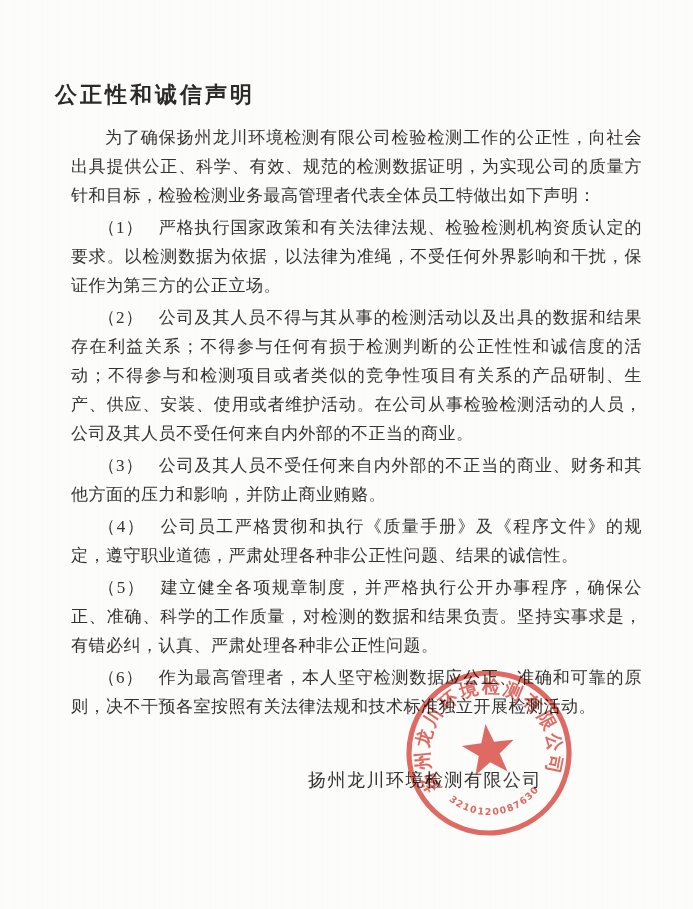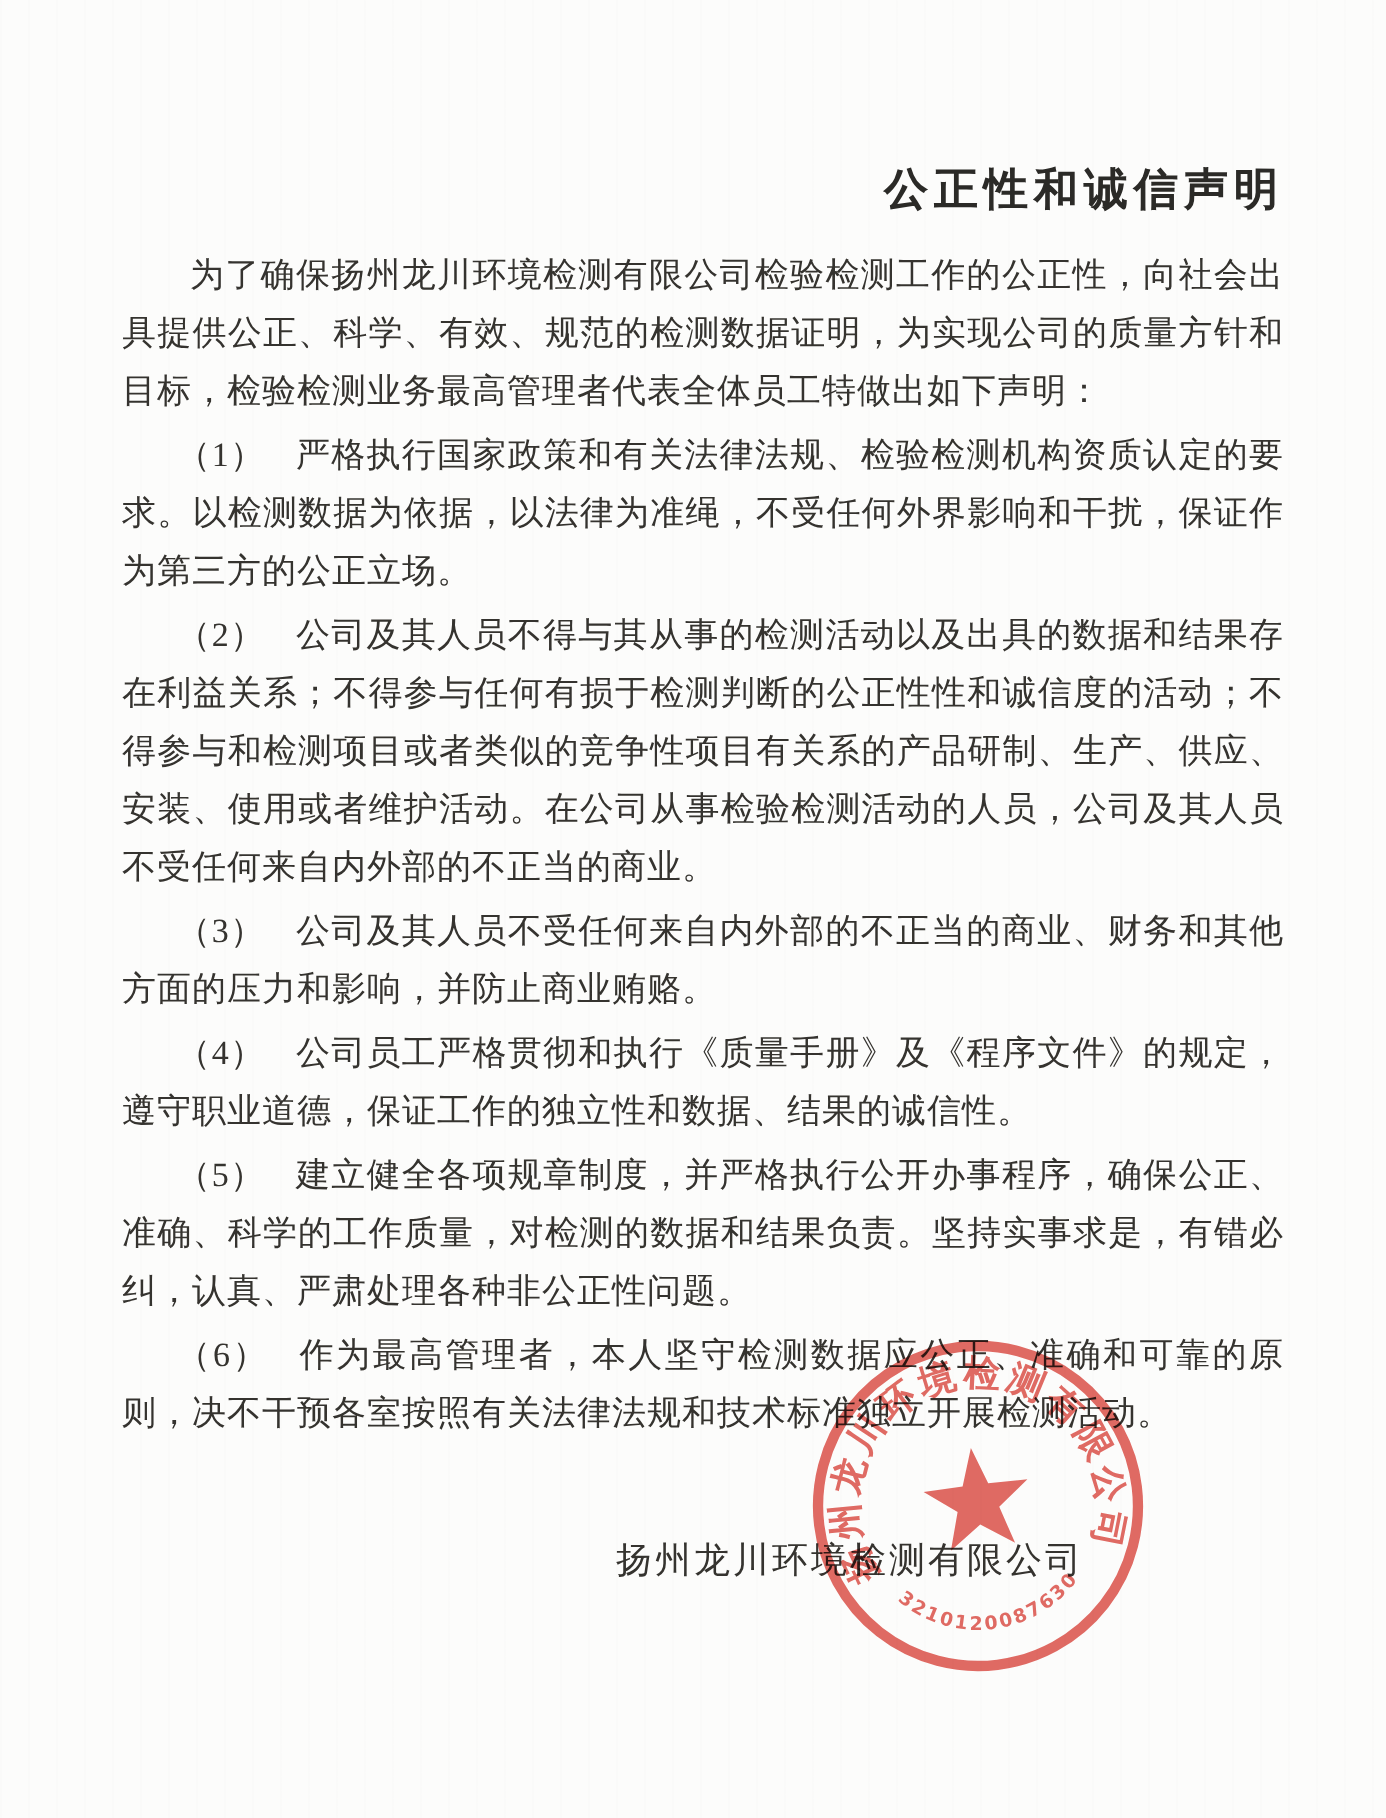--- a/index.html
+++ b/index.html
@@ -23,28 +23,28 @@
   }
   .content {
     position: absolute;
     left: 55px;
     top: 80px;
     width: 587px;
     color: #35332f;
   }
   .doc-title {
     margin: 0 0 13px 0;
-    text-align: right;
+    text-align: left;
     font-size: 22px;
     font-weight: bold;
     letter-spacing: 3px;
     color: #2b2a27;
   }
   .para {
-    margin: 0 0 3px 6px;
+    margin: 0 0 3px 16px;
     font-size: 17px;
     line-height: 29px;
     text-align: justify;
     letter-spacing: 0.5px;
   }
   .para.intro { text-indent: 2em; }
   .para.item  { text-indent: 1.6em; }
   .para .num  { margin-right: 0.9em; }
   .signature {
     margin-top: 47px;
@@ -79,21 +79,21 @@
     <h1 class="doc-title">公正性和诚信声明</h1>
 
     <p class="para intro">为了确保扬州龙川环境检测有限公司检验检测工作的公正性，向社会出具提供公正、科学、有效、规范的检测数据证明，为实现公司的质量方针和目标，检验检测业务最高管理者代表全体员工特做出如下声明：</p>
 
     <p class="para item"><span class="num">（1）</span><span>严格执行国家政策和有关法律法规、检验检测机构资质认定的要求。以检测数据为依据，以法律为准绳，不受任何外界影响和干扰，保证作为第三方的公正立场。</span></p>
 
     <p class="para item"><span class="num">（2）</span><span>公司及其人员不得与其从事的检测活动以及出具的数据和结果存在利益关系；不得参与任何有损于检测判断的公正性性和诚信度的活动；不得参与和检测项目或者类似的竞争性项目有关系的产品研制、生产、供应、安装、使用或者维护活动。在公司从事检验检测活动的人员，公司及其人员不受任何来自内外部的不正当的商业。</span></p>
 
     <p class="para item"><span class="num">（3）</span><span>公司及其人员不受任何来自内外部的不正当的商业、财务和其他方面的压力和影响，并防止商业贿赂。</span></p>
 
-    <p class="para item"><span class="num">（4）</span><span>公司员工严格贯彻和执行《质量手册》及《程序文件》的规定，遵守职业道德，保证工作的独立性和数据、结果的诚信性。</span></p>
+    <p class="para item"><span class="num">（4）</span><span>公司员工严格贯彻和执行《质量手册》及《程序文件》的规定，遵守职业道德，严肃处理各种非公正性问题、结果的诚信性。</span></p>
 
     <p class="para item"><span class="num">（5）</span><span>建立健全各项规章制度，并严格执行公开办事程序，确保公正、准确、科学的工作质量，对检测的数据和结果负责。坚持实事求是，有错必纠，认真、严肃处理各种非公正性问题。</span></p>
 
     <p class="para item"><span class="num">（6）</span><span>作为最高管理者，本人坚守检测数据应公正、准确和可靠的原则，决不干预各室按照有关法律法规和技术标准独立开展检测活动。</span></p>
 
     <div class="signature">扬州龙川环境检测有限公司</div>
 
   </div>
 
   <div class="seal">

